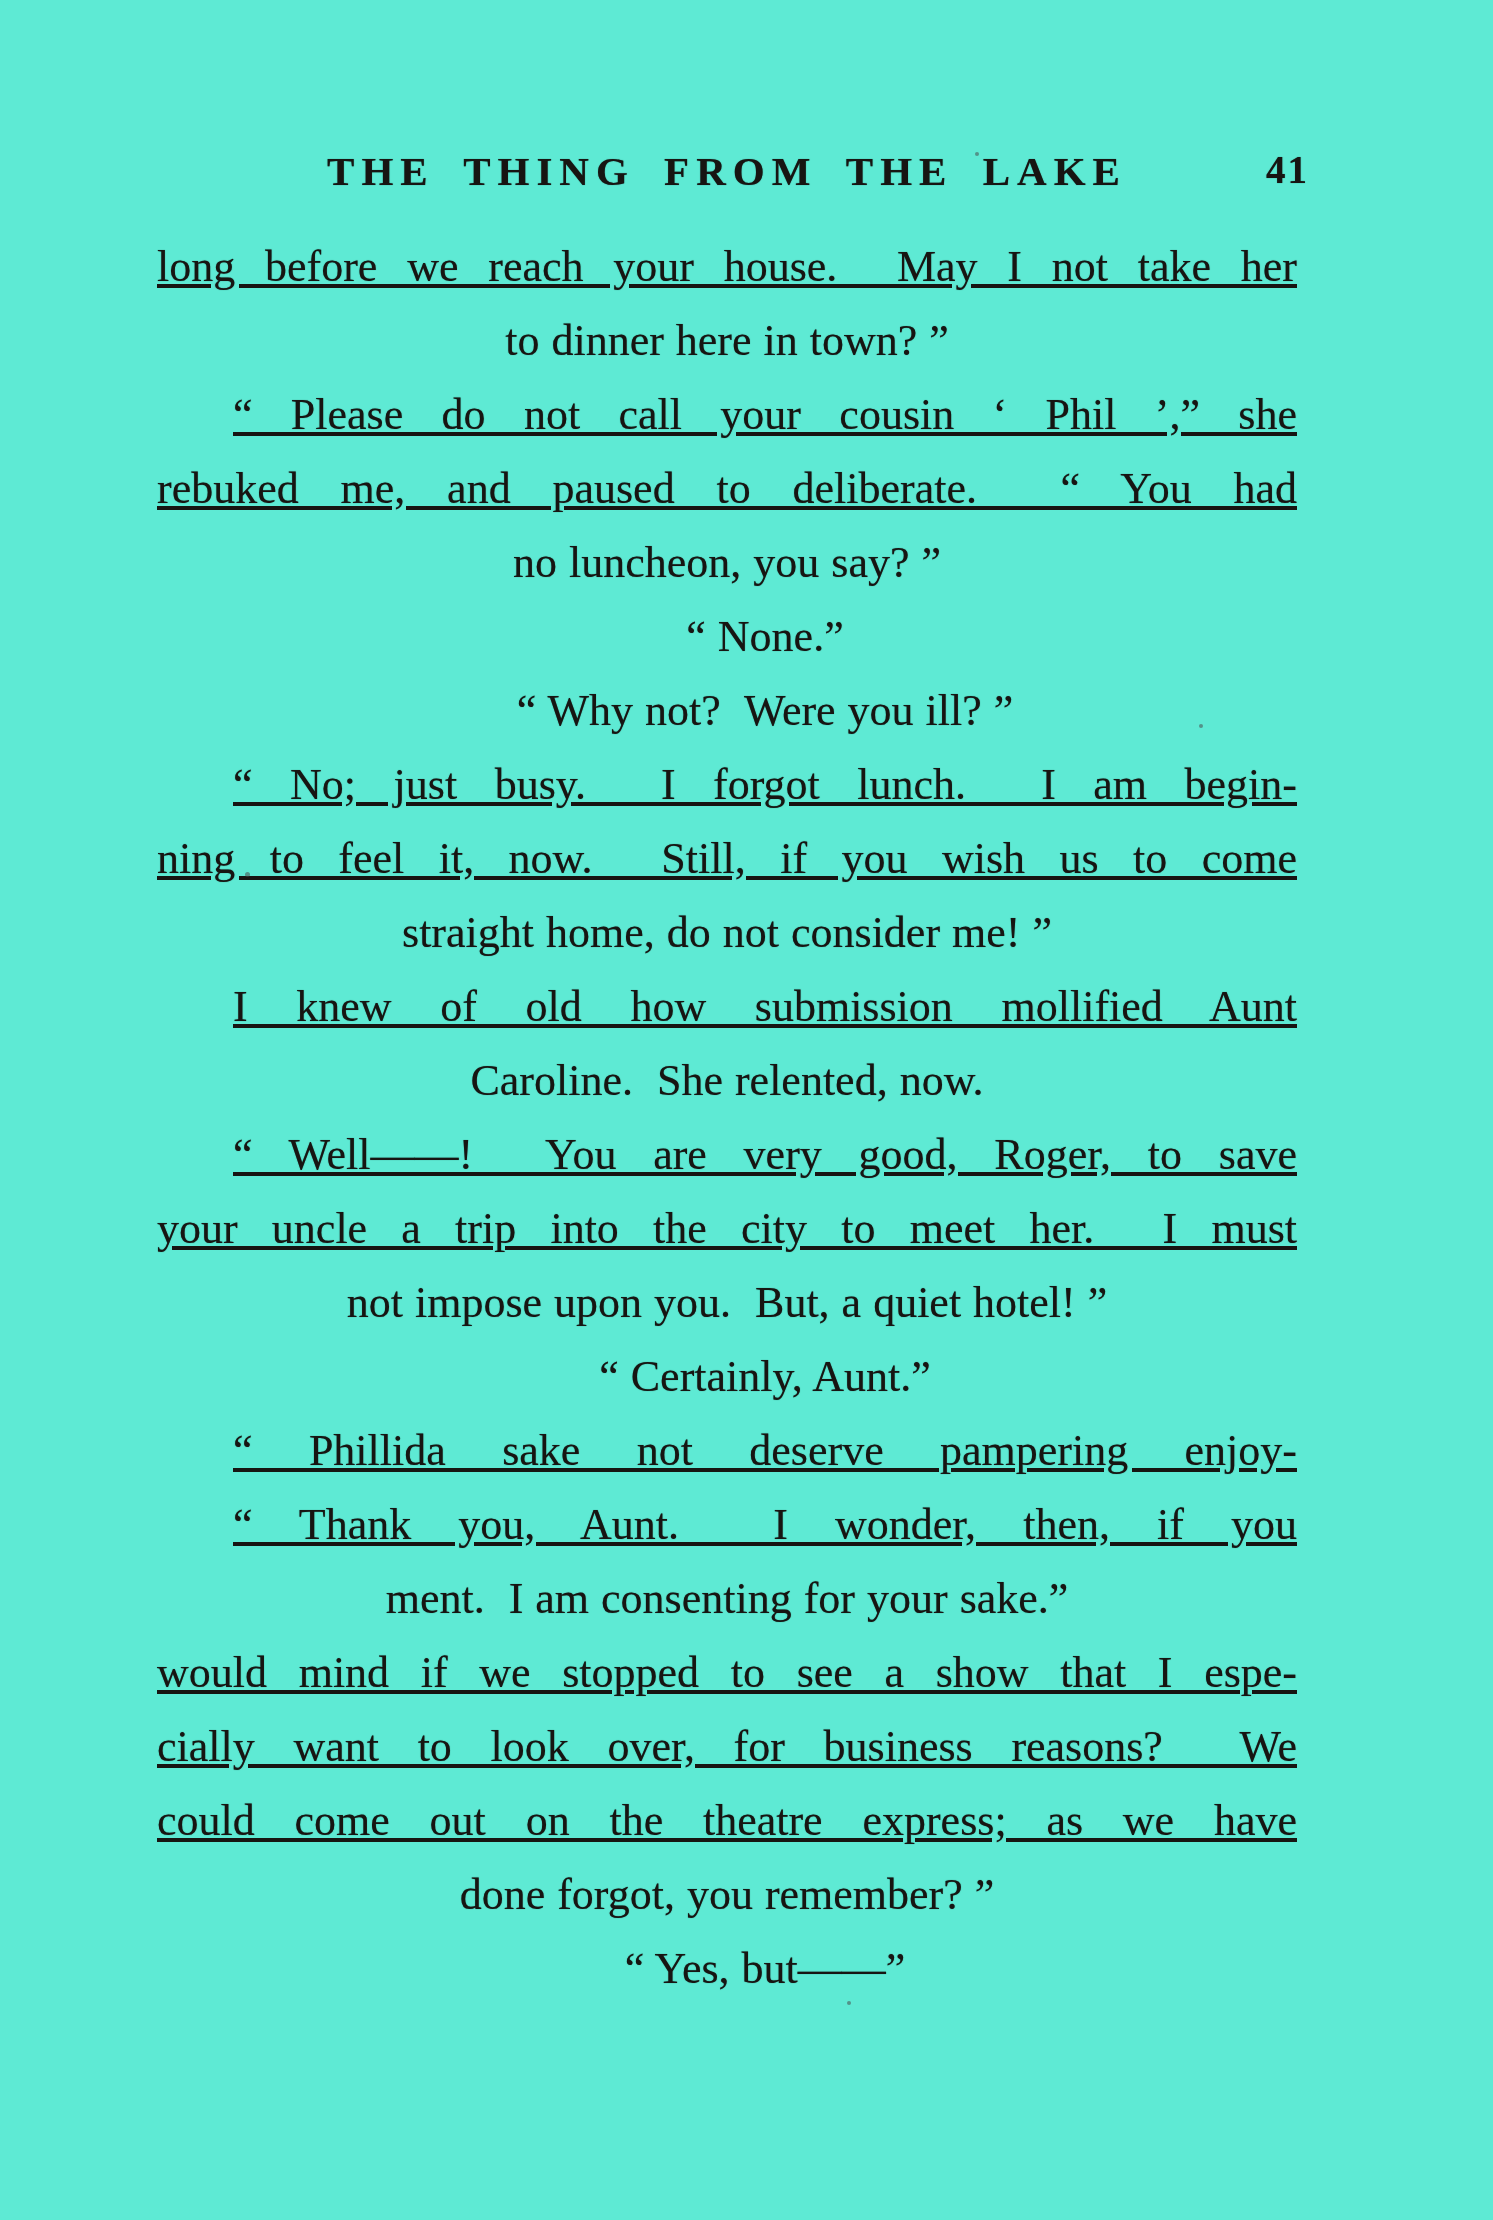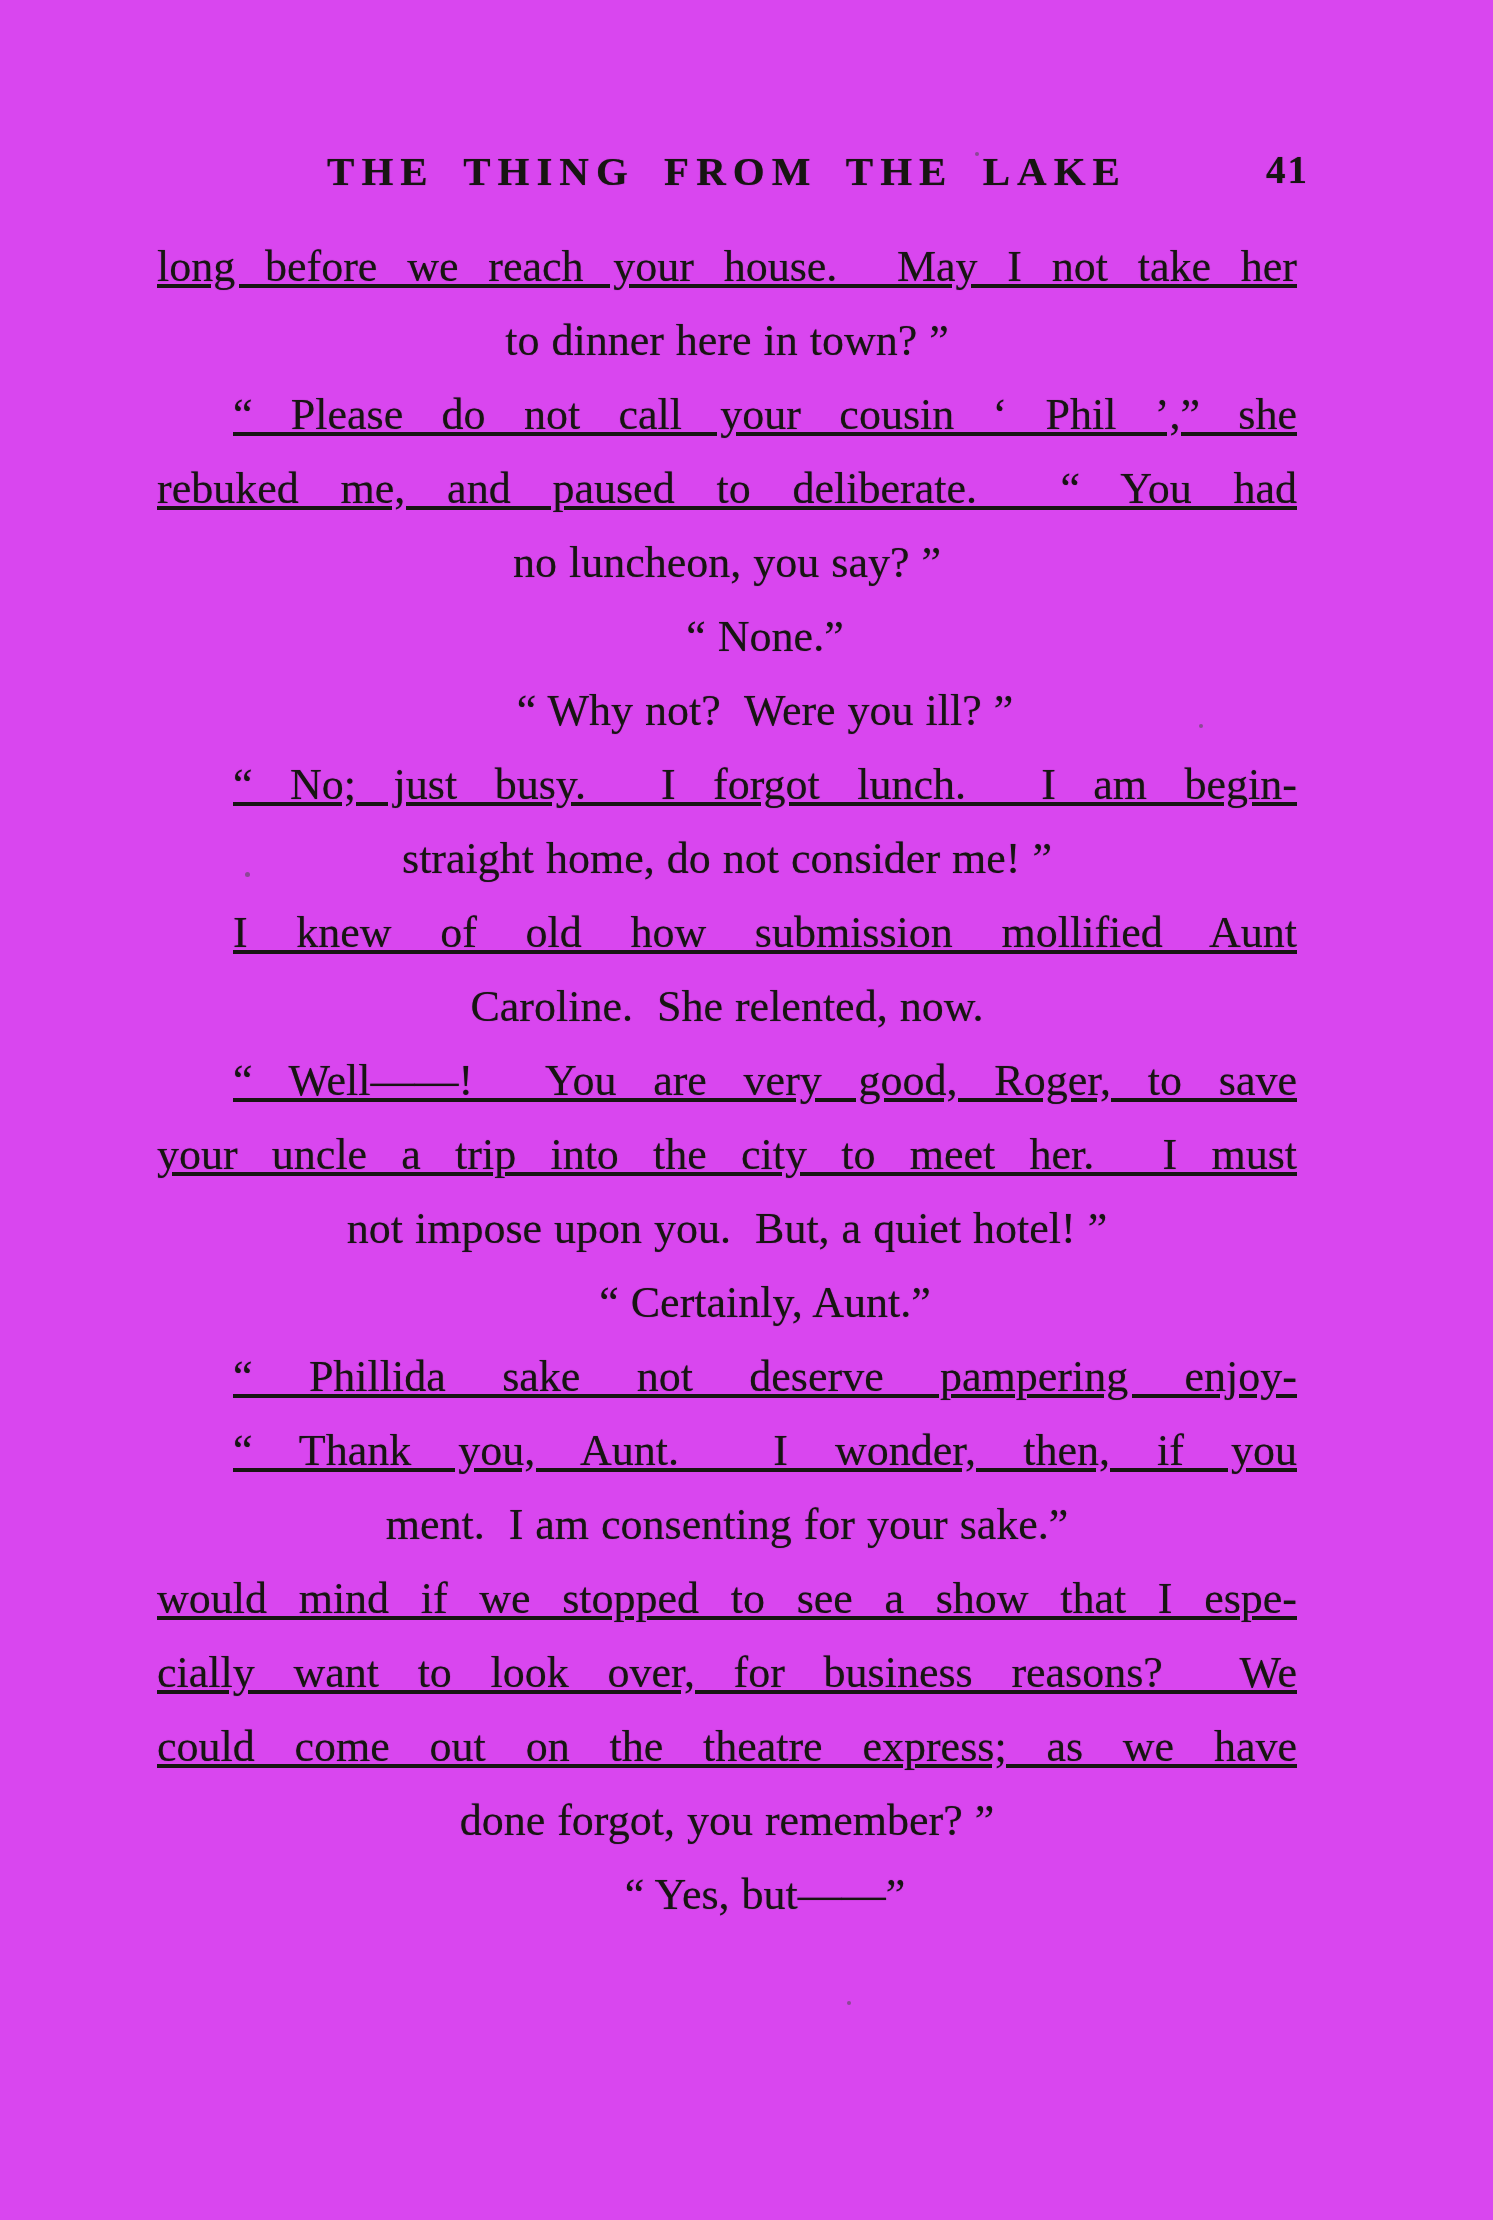--- a/index.html
+++ b/index.html
@@ -4,21 +4,21 @@
 <style>
   html, body {
     margin: 0;
     padding: 0;
     background: #ffffff;
   }
   .page {
     position: relative;
     width: 1493px;
     height: 2220px;
-    background: #d946ef;
+    background: #5eead4;
     overflow: hidden;
     font-family: "Liberation Serif", "DejaVu Serif", serif;
     color: #171512;
   }
   .running-header {
     position: absolute;
     top: 147px;
     left: 157px;
     width: 1140px;
     height: 52px;
@@ -85,20 +85,21 @@
   <div class="text-column">
     <div>
         <div class="line justify">long before we reach your house.&nbsp; May I not take her</div>
         <div class="line">to dinner here in town? ”</div>
         <div class="line indent justify">“ Please do not call your cousin ‘ Phil ’,” she</div>
         <div class="line justify">rebuked me, and paused to deliberate.&nbsp; “ You had</div>
         <div class="line">no luncheon, you say? ”</div>
         <div class="line indent">“ None.”</div>
         <div class="line indent">“ Why not?&nbsp; Were you ill? ”</div>
         <div class="line indent justify">“ No; just busy.&nbsp; I forgot lunch.&nbsp; I am begin-</div>
+        <div class="line justify">ning to feel it, now.&nbsp; Still, if you wish us to come</div>
         <div class="line">straight home, do not consider me! ”</div>
         <div class="line indent justify">I knew of old how submission mollified Aunt</div>
         <div class="line">Caroline.&nbsp; She relented, now.</div>
         <div class="line indent justify">“ Well——!&nbsp; You are very good, Roger, to save</div>
         <div class="line justify">your uncle a trip into the city to meet her.&nbsp; I must</div>
         <div class="line">not impose upon you.&nbsp; But, a quiet hotel! ”</div>
         <div class="line indent">“ Certainly, Aunt.”</div>
         <div class="line indent justify">“ Phillida sake not deserve pampering enjoy-</div>
         <div class="line indent justify">“ Thank you, Aunt.&nbsp; I wonder, then, if you</div>
         <div class="line">ment.&nbsp; I am consenting for your sake.”</div>

